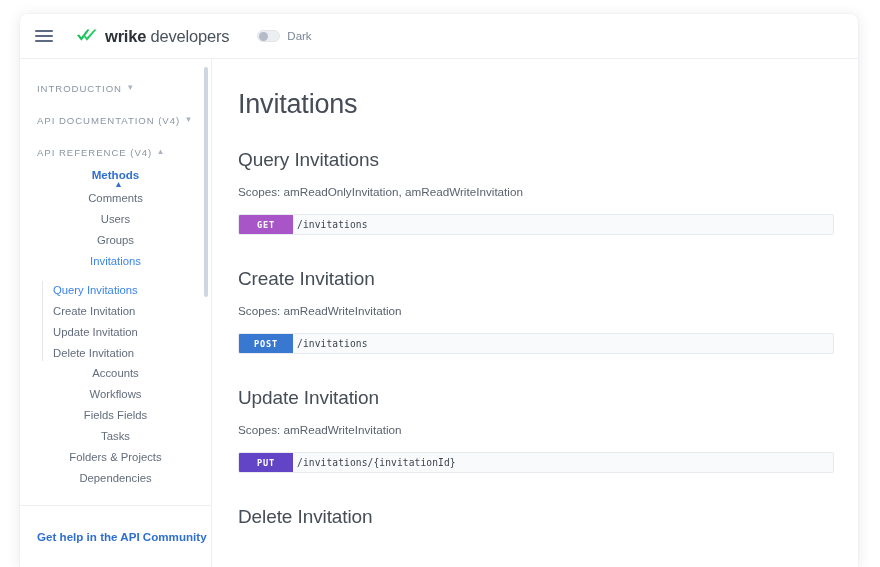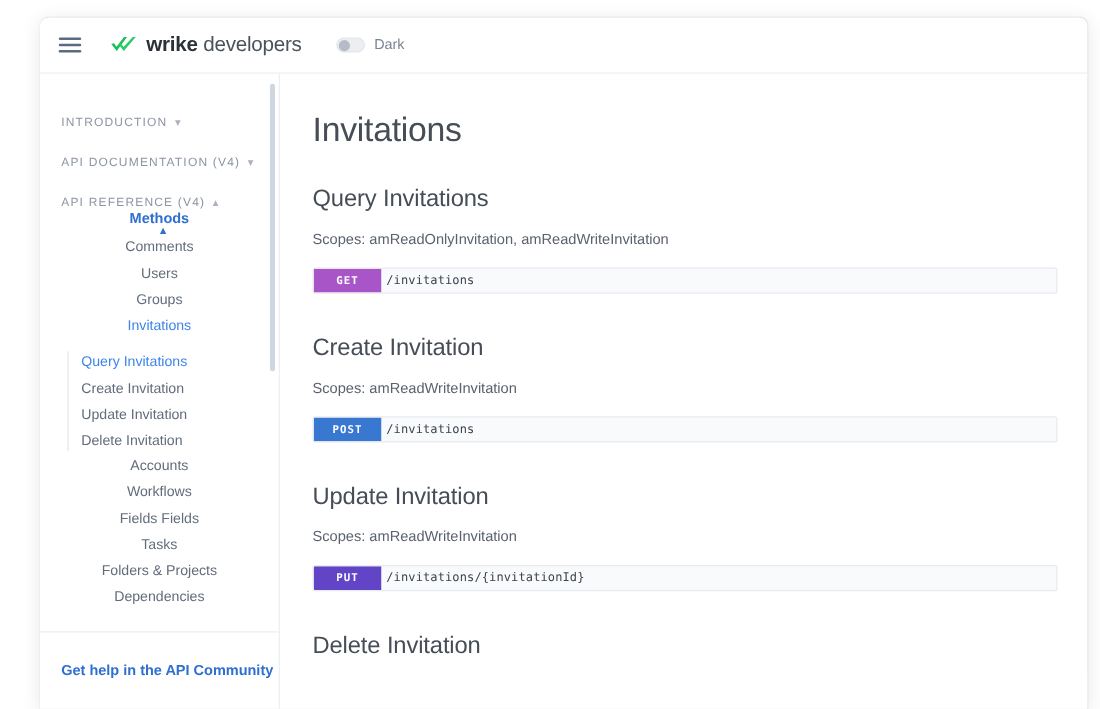--- a/index.html
+++ b/index.html
@@ -10,21 +10,21 @@
     height: 567px;
     overflow: hidden;
     background: #ffffff;
     font-family: "Liberation Sans", sans-serif;
     -webkit-font-smoothing: antialiased;
   }
 
   
   .app-card {
     position: absolute;
-    left: 32px;
+    left: 20px;
     top: 14px;
     width: 838px;
     height: 553px;
     background: #ffffff;
     border-radius: 7px 7px 0 0;
     box-shadow: 0 2px 14px rgba(60,70,95,.13), 0 0 1px rgba(60,70,95,.22);
     overflow: hidden;
   }
 
   
@@ -119,21 +119,21 @@
   }
 
   .nav-group {
     font-size: 9.6px;
     letter-spacing: 0.95px;
     color: #8c95a3;
     font-weight: 400;
     padding: 0 17px;
     height: 32px;
     display: flex;
-    align-items: flex-end;
+    align-items: center;
     cursor: pointer;
     white-space: nowrap;
   }
   .chev {
     display: inline-block;
     margin-left: 6px;
     font-size: 9px;
     color: #aab2bf;
     line-height: 1;
     transform: translateY(-1px);

